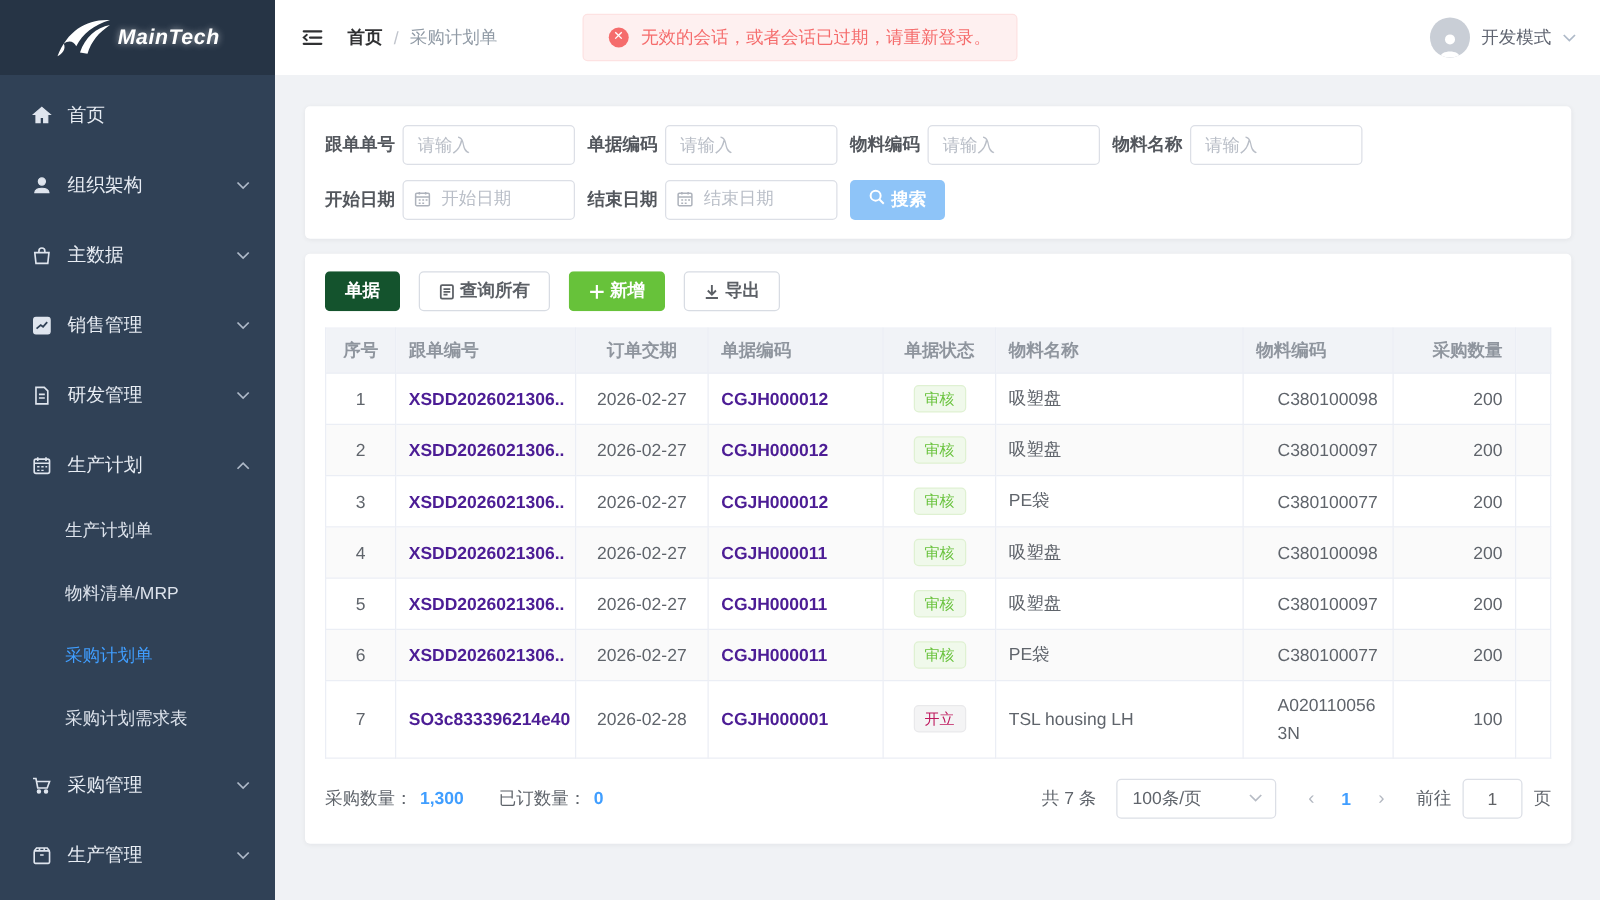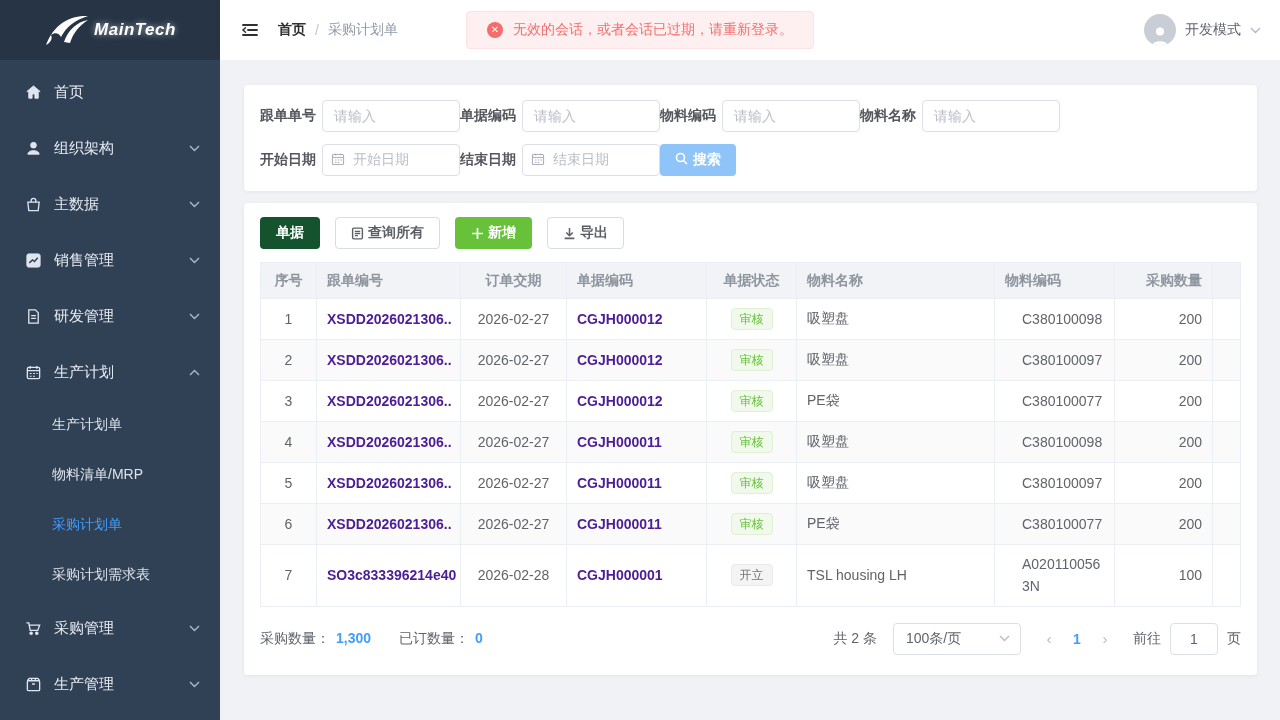--- a/index.html
+++ b/index.html
@@ -34,21 +34,21 @@
   .bc-current { color:#909aa5; }
   .toast { margin-left:68px; display:flex; align-items:center; gap:10px; background:#fef0f0; border:1px solid #fde2e2; border-radius:4px; padding:9px 20px; color:#f56c6c; font-size:14px; }
   .toast-icon { width:16px; height:16px; border-radius:50%; background:#f56c6c; color:#fff; font-size:10px; line-height:16px; text-align:center; flex-shrink:0; font-weight:bold; }
   .user-box { margin-left:auto; display:flex; align-items:center; gap:9px; cursor:pointer; }
   .avatar { width:32px; height:32px; border-radius:50%; background:#c9ced6; display:flex; align-items:flex-end; justify-content:center; overflow:hidden; }
   .user-label { color:#5f6470; font-size:14px; }
   
   .content { flex:1; padding:25px 24px 0; overflow:hidden; }
   .card { background:#fff; border-radius:4px; box-shadow:0 1px 4px rgba(0,21,41,.06); }
   .search-card { padding:15px 16px; }
-  .form-row { display:flex; align-items:center; gap:0; }
+  .form-row { display:flex; align-items:center; gap:10px; }
   .form-row + .form-row { margin-top:12px;font-family:Liberation Serif, serif; }
   .fgroup { display:flex; align-items:center; }
   .flabel { width:62px; font-size:14px; color:#53575d; font-weight:600; flex-shrink:0; }
   .tinput { width:138px; height:32px; border:1px solid #dcdfe6; border-radius:4px; padding:0 11px; font-size:14px; color:#606266; outline:none; font-family:inherit; }
   .tinput::placeholder { color:#b9bec7; }
   .date-wrap { position:relative; }
   .date-wrap .cal-icon { position:absolute; left:9px; top:8px; pointer-events:none; }
   .date-wrap .tinput { padding-left:30px; }
   .search-btn { height:32px; padding:0 15px; border:none; border-radius:4px; background:#8ec4f8; color:#fff; font-size:14px; font-weight:600; display:inline-flex; align-items:center; gap:5px; cursor:pointer; font-family:inherit; }
   
@@ -64,21 +64,21 @@
   th { background:#f1f3f7; color:#8f959e; font-weight:bold; height:36px; text-align:left; }
   td { height:41px; color:#5f646b; background:#fff; }
   tr.striped td { background:#fafafa; }
   .c-center { text-align:center; }
   .c-right { text-align:right; }
   .link { color:#4c1d95; font-weight:bold; cursor:pointer; white-space:nowrap; }
   td.clip { overflow:hidden; white-space:nowrap; }
   td.breakall { word-break:break-all; line-height:1.6;padding-left:27px; }
   .tag { display:inline-block; padding:1px 8px; font-size:12px; border-radius:4px; line-height:18px; }
   .tag.success { background:#f0f9eb; border:1px solid #dff1d2; color:#67c23a; }
-  .tag.info { background:#f4f4f5; border:1px solid #e9e9eb; color:#737373; }
+  .tag.info { background:#f4f4f5; border:1px solid #e9e9eb; color:#be185d; }
   
   .tfooter { display:flex; align-items:center; padding:16px 0 18px; font-size:14px; color:#5f646b; }
   .sum-val { color:#409eff; font-weight:bold; margin-left:6px; }
   .sum-group + .sum-group { margin-left:28px; }
   .pager { margin-left:auto; display:flex; align-items:center; }
   .pg-total { margin-right:16px; }
   .pg-select { width:128px; height:32px; border:1px solid #dcdfe6; border-radius:4px; display:flex; align-items:center; padding:0 10px 0 12px; color:#5f646b; cursor:pointer; }
   .pg-select .chevron { margin-left:auto; }
   .pg-select .chevron svg { stroke:#b7bcc5; }
   .pg-arrow { width:28px; height:28px; display:flex; align-items:center; justify-content:center; color:#b4b9c2; font-size:15px; cursor:pointer; }
@@ -424,21 +424,21 @@
       </table>
 
       <div class="tfooter">
         <span class="sum-group">
           <span>采购数量：</span><span class="sum-val">1,300</span>
         </span>
         <span class="sum-group">
           <span>已订数量：</span><span class="sum-val">0</span>
         </span>
         <span class="pager">
-          <span class="pg-total">共 2 条</span>
+          <span class="pg-total">共 7 条</span>
           <span class="pg-select">
             <span>100条/页</span>
             <span class="chevron down">
               <svg width="11" height="7" viewBox="0 0 11 7" fill="none" stroke-width="1.4">
                   <path d="M1 1 L5.5 5.5 L10 1"></path>
                 </svg>
             </span>
           </span>
           <span class="pg-arrow prev">‹</span>
           <span class="pg-page">1</span>

